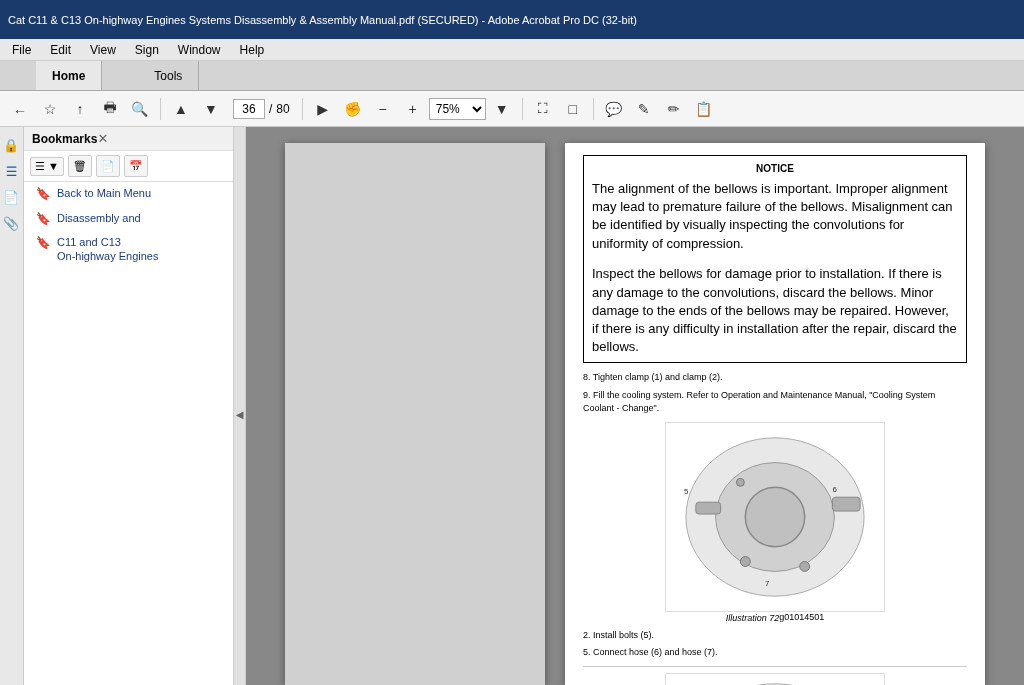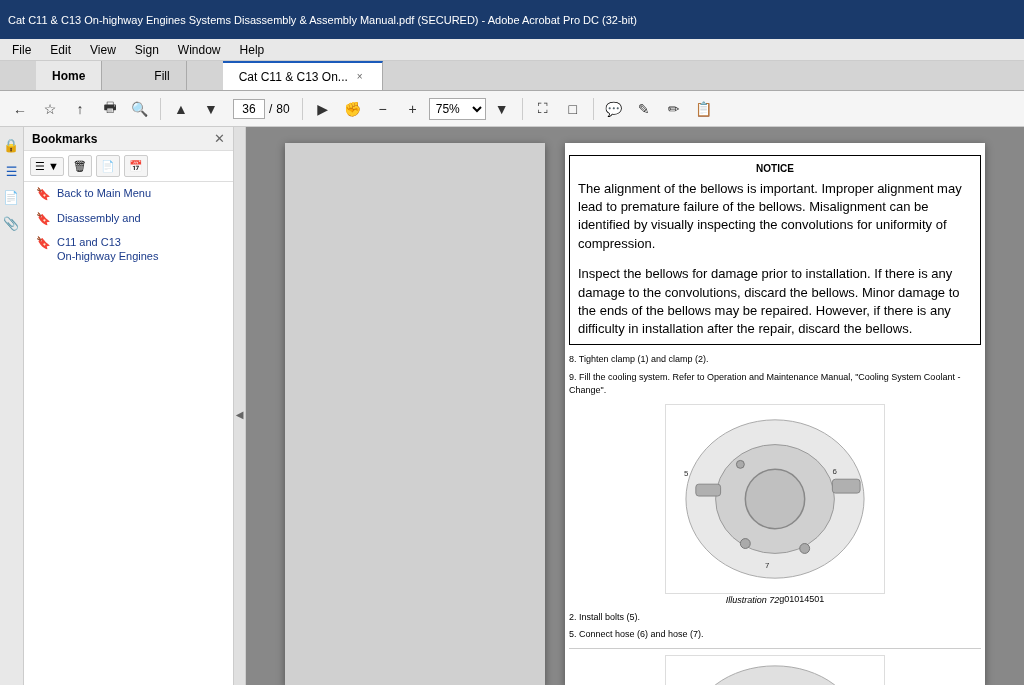--- a/index.html
+++ b/index.html
@@ -152,21 +152,20 @@
     .bookmarks-panel {
       width: 210px;
       background: #ffffff;
       border-right: 1px solid #ccc;
       display: flex;
       flex-direction: column;
     }
     .bookmarks-header {
       display: flex;
       align-items: center;
-      justify-content: space-between;
       padding: 4px 8px;
       border-bottom: 1px solid #ddd;
       background: #f0f0f0;
     }
     .bookmarks-title {
       font-size: 12px;
       font-weight: bold;
     }
     .bookmarks-close {
       cursor: pointer;
@@ -259,21 +258,21 @@
       flex-shrink: 0;
       box-shadow: 0 2px 8px rgba(0,0,0,0.4);
     }
 
     
     .pdf-page-right {
       background: white;
       width: 420px;
       flex-shrink: 0;
       box-shadow: 0 2px 8px rgba(0,0,0,0.4);
-      padding: 12px 4px;
+      padding: 12px 18px;
       font-size: 9.5px;
       overflow: hidden;
     }
 
     .pdf-page-left {
       background: #d0d0d0;
       width: 240px;
     }
 
     
@@ -346,25 +345,21 @@
   <span class="menu-item">Sign</span>
   <span class="menu-item">Window</span>
   <span class="menu-item">Help</span>
 </div>
 
 <div class="tab-bar">
   <div class="tab home">
     <span>Home</span>
   </div>
   <div class="tab">
-    <span>Fill</span>
-  </div>
-  <div class="tab active">
-    <span>Cat C11 &amp; C13 On...</span>
-    <span class="tab-close">×</span>
+    <span>Tools</span>
   </div>
 </div>
 
 <div class="toolbar">
   <div class="toolbar-btn">←</div>
   <div class="toolbar-btn">☆</div>
   <div class="toolbar-btn">↑</div>
   <div class="toolbar-btn">🖶</div>
   <div class="toolbar-btn">🔍</div>
   <div class="toolbar-sep"></div>

